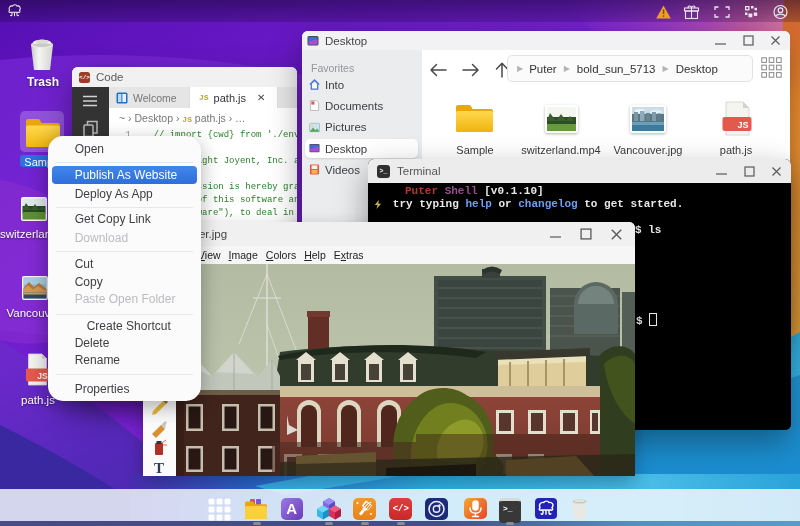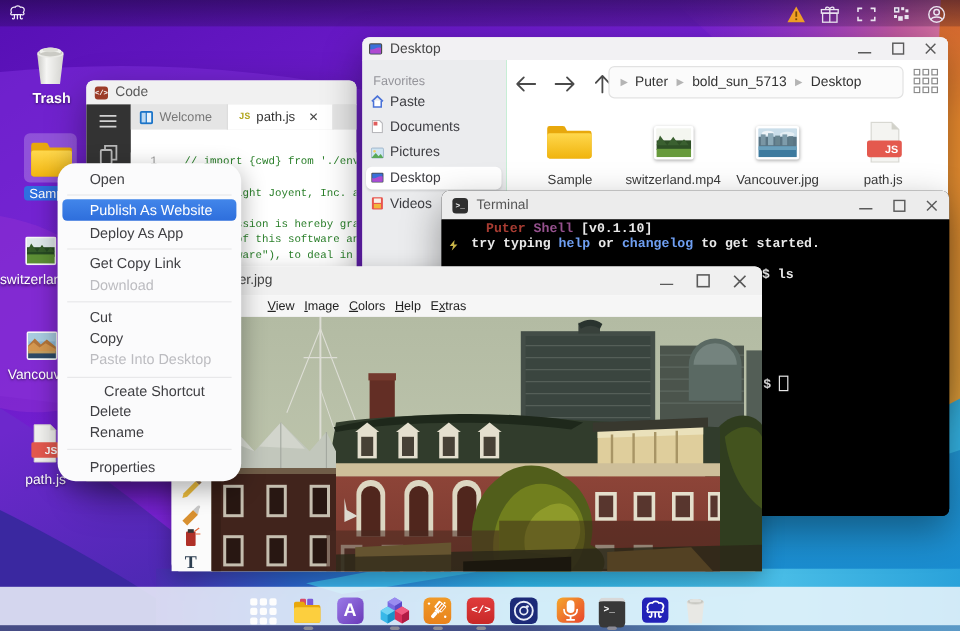--- a/index.html
+++ b/index.html
@@ -185,20 +185,23 @@
             <rect x="6.4" y="2" width="3.6" height="8" fill="#e8f2fb"></rect>
           </svg>
       <span style="margin-left:5px;font-size:10.5px;color:#777;">Welcome</span>
     </div>
     <div style="width:87px;display:flex;align-items:center;background:#fff;border-right:1px solid #ddd;">
       <span class="mono" style="margin-left:9px;font-size:8px;font-weight:bold;color:#b3a924;">JS</span>
       <span style="margin-left:5px;font-size:11px;color:#333;">path.js</span>
       <span style="margin-left:11px;font-size:10px;color:#444;">✕</span>
     </div>
   </div>
+  <div class="abs" style="left:37px;top:41px;right:0;height:19px;background:#fff;font-size:10.5px;color:#777;display:flex;align-items:center;white-space:nowrap;overflow:hidden;">
+    <span style="margin-left:10px;">~ › Desktop › <span class="mono" style="color:#b3a924;font-size:8px;font-weight:bold;">JS</span> path.js › …</span>
+  </div>
   <div class="abs mono" style="left:37px;top:60px;right:0;bottom:0;background:#fff;font-size:9px;line-height:13px;color:#2a7f2a;white-space:pre;overflow:hidden;">
     <div class="abs" style="left:0;top:1px;width:22px;text-align:right;color:#999;font-size:9.5px;">1</div>
     <div class="abs" style="left:44.5px;top:1.5px;">// import {cwd} from './env';</div>
     <div class="abs" style="left:44.5px;top:27.5px;">// Copyright Joyent, Inc. and other Node contributors.</div>
     <div class="abs" style="left:44.5px;top:40.5px;">//</div>
     <div class="abs" style="left:44.5px;top:53.5px;">// Permission is hereby granted, free of charge, to</div>
     <div class="abs" style="left:44.5px;top:66.5px;">// copy of this software and associated documentation</div>
     <div class="abs" style="left:44.5px;top:79.5px;">// "Software"), to deal in the Software without restr</div>
   </div>
 </div>
@@ -225,21 +228,21 @@
   </div>
   <div class="abs" style="left:0;top:19px;width:120px;bottom:0;background:#ebecee;border-right:1px solid #22c55e;">
     <div style="margin:12px 0 0 9px;font-size:10.5px;color:#94949a;">Favorites</div>
     <div class="abs" style="left:3px;top:88.5px;width:113px;height:19.5px;background:#fff;border-radius:5px;box-shadow:0 1px 2px rgba(0,0,0,0.12);"></div>
     <div class="abs" style="left:7px;top:24px;width:110px;font-size:11.5px;color:#3d3d42;">
       <div style="height:21.3px;display:flex;align-items:center;">
             <svg width="11" height="11" viewBox="0 0 12 12">
               <path d="M1,6 L6,1.2 L11,6" fill="none" stroke="#4a72d8" stroke-width="1.6"></path>
               <path d="M2.5,5.5 L2.5,11 L9.5,11 L9.5,5.5" fill="#fff" stroke="#4a72d8" stroke-width="1.4"></path>
             </svg>
-            <span style="margin-left:5px;">Paste</span>
+            <span style="margin-left:5px;">Into</span>
           </div>
       <div style="height:21.3px;display:flex;align-items:center;">
             <svg width="11" height="11" viewBox="0 0 12 12">
               <path d="M1.5,0.5 L8,0.5 L10.5,3 L10.5,11.5 L1.5,11.5 Z" fill="#fff" stroke="#b8b8bc" stroke-width="1"></path>
               <path d="M2.5,1.5 L6,1.5 L6,5 L2.5,5 Z" fill="#e05c5c"></path>
             </svg>
             <span style="margin-left:5px;">Documents</span>
           </div>
       <div style="height:21.3px;display:flex;align-items:center;">
             <svg width="11" height="11" viewBox="0 0 12 12">
@@ -378,21 +381,21 @@
           </svg>
           <svg width="12" height="12" viewBox="0 0 11 11">
             <rect x="1" y="1" width="9" height="9" fill="none" stroke="#5a5a5a" stroke-width="1.2"></rect>
           </svg>
           <svg width="13" height="13" viewBox="0 0 11 11">
             <path d="M1.5,1.5 L9.5,9.5 M9.5,1.5 L1.5,9.5" stroke="#5a5a5a" stroke-width="1.2"></path>
           </svg>
         </div>
   </div>
   <div class="abs" style="left:0;top:24px;right:0;height:18px;background:#f6f6f6;border-bottom:1px solid #ddd;font-size:10.5px;color:#222;display:flex;align-items:center;">
-    <span style="margin-left:80px;"><u>V</u>iew</span>
+    <span style="margin-left:55px;"><u>V</u>iew</span>
         <span style="margin-left:8px;"><u>I</u>mage</span>
         <span style="margin-left:8px;"><u>C</u>olors</span>
         <span style="margin-left:8px;"><u>H</u>elp</span>
         <span style="margin-left:8px;">E<u>x</u>tras</span>
   </div>
   <div class="abs" style="left:0;top:42px;width:33px;bottom:0;background:#fbfbfb;border-right:1px solid #ddd;">
     <svg width="32" height="214" viewBox="0 0 32 214">
       <g transform="translate(16,141)">
             <path d="M-6,6 L4,-4 L7,-1 L-3,9 L-7,10 Z" fill="#e8b93c"></path>
             <path d="M4,-4 L6,-6 L9,-3 L7,-1 Z" fill="#8a6a4a"></path>
@@ -595,21 +598,21 @@
   <div class="abs" style="left:8px;right:8px;top:25.6px;height:1px;background:#e8e8ea;"></div>
   <div class="abs" style="left:4px;right:4px;top:30.3px;height:17.5px;background:linear-gradient(#4286ea,#2e6edc);border-radius:4px;"></div>
   <div class="abs" style="left:27px;top:31.1px;height:16px;line-height:16px;color:#fff;">Publish As Website</div>
   <div class="abs" style="left:27px;top:49.8px;height:16px;line-height:16px;">Deploy As App</div>
   <div class="abs" style="left:8px;right:8px;top:70.6px;height:1px;background:#e8e8ea;"></div>
   <div class="abs" style="left:27px;top:75.3px;height:16px;line-height:16px;">Get Copy Link</div>
   <div class="abs" style="left:27px;top:93.4px;height:16px;line-height:16px;color:#bcbcc0;">Download</div>
   <div class="abs" style="left:8px;right:8px;top:115.2px;height:1px;background:#e8e8ea;"></div>
   <div class="abs" style="left:27px;top:120px;height:16px;line-height:16px;">Cut</div>
   <div class="abs" style="left:27px;top:137.6px;height:16px;line-height:16px;">Copy</div>
-  <div class="abs" style="left:27px;top:155.1px;height:16px;line-height:16px;color:#bcbcc0;">Paste Into Desktop</div>
+  <div class="abs" style="left:27px;top:155.1px;height:16px;line-height:16px;color:#bcbcc0;">Paste Open Folder</div>
   <div class="abs" style="left:8px;right:8px;top:177.5px;height:1px;background:#e8e8ea;"></div>
   <div class="abs" style="left:27px;top:181.8px;height:16px;line-height:16px;margin-left:12px;">Create Shortcut</div>
   <div class="abs" style="left:27px;top:198.8px;height:16px;line-height:16px;">Delete</div>
   <div class="abs" style="left:27px;top:215.8px;height:16px;line-height:16px;">Rename</div>
   <div class="abs" style="left:8px;right:8px;top:237.7px;height:1px;background:#e8e8ea;"></div>
   <div class="abs" style="left:27px;top:245.1px;height:16px;line-height:16px;">Properties</div>
 </div>
 
 <div class="abs" style="left:0;top:488.5px;width:800px;height:37.5px;background:rgba(242,248,253,0.84);"></div>
 <div class="abs" style="left:0;top:521px;width:800px;height:5px;background:linear-gradient(90deg,#272e6e,#232c6c 55%,#3a7cb0 80%,#4288bc);opacity:0.82;"></div>

